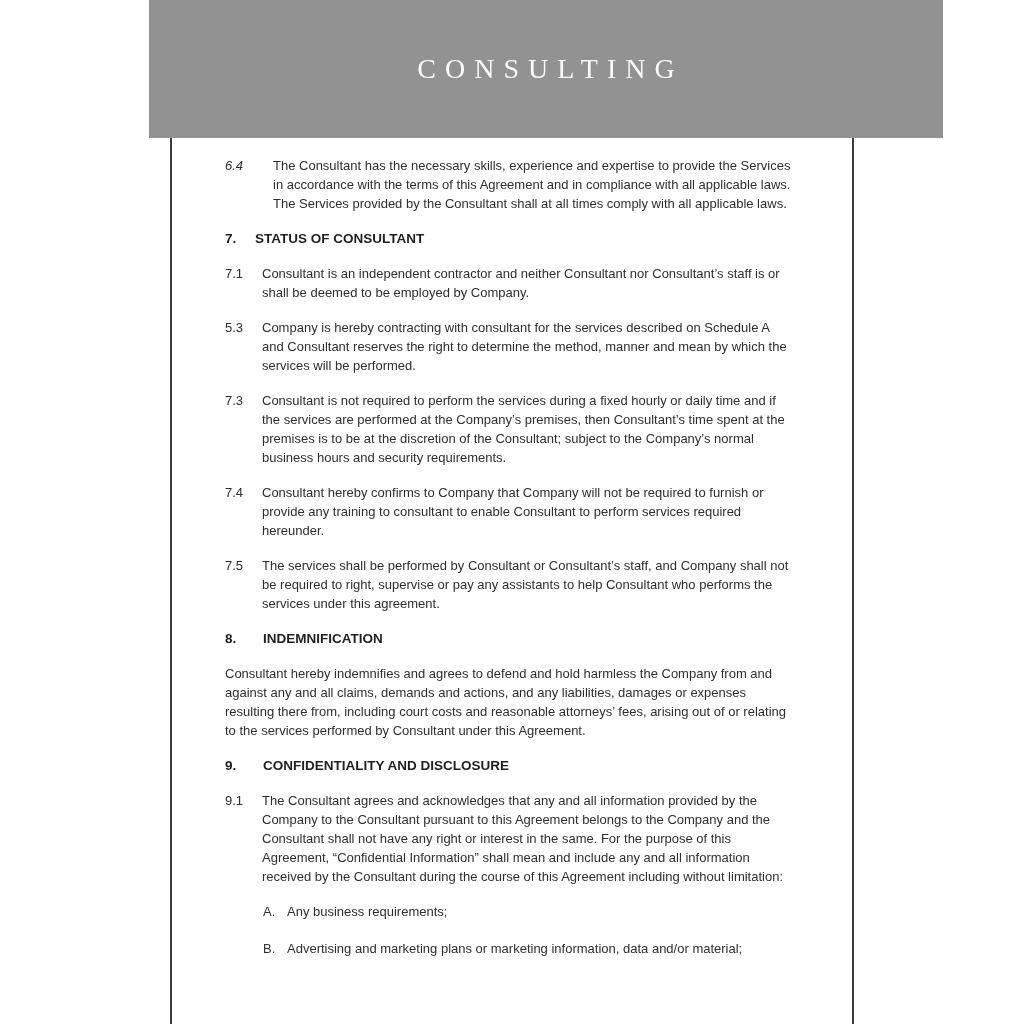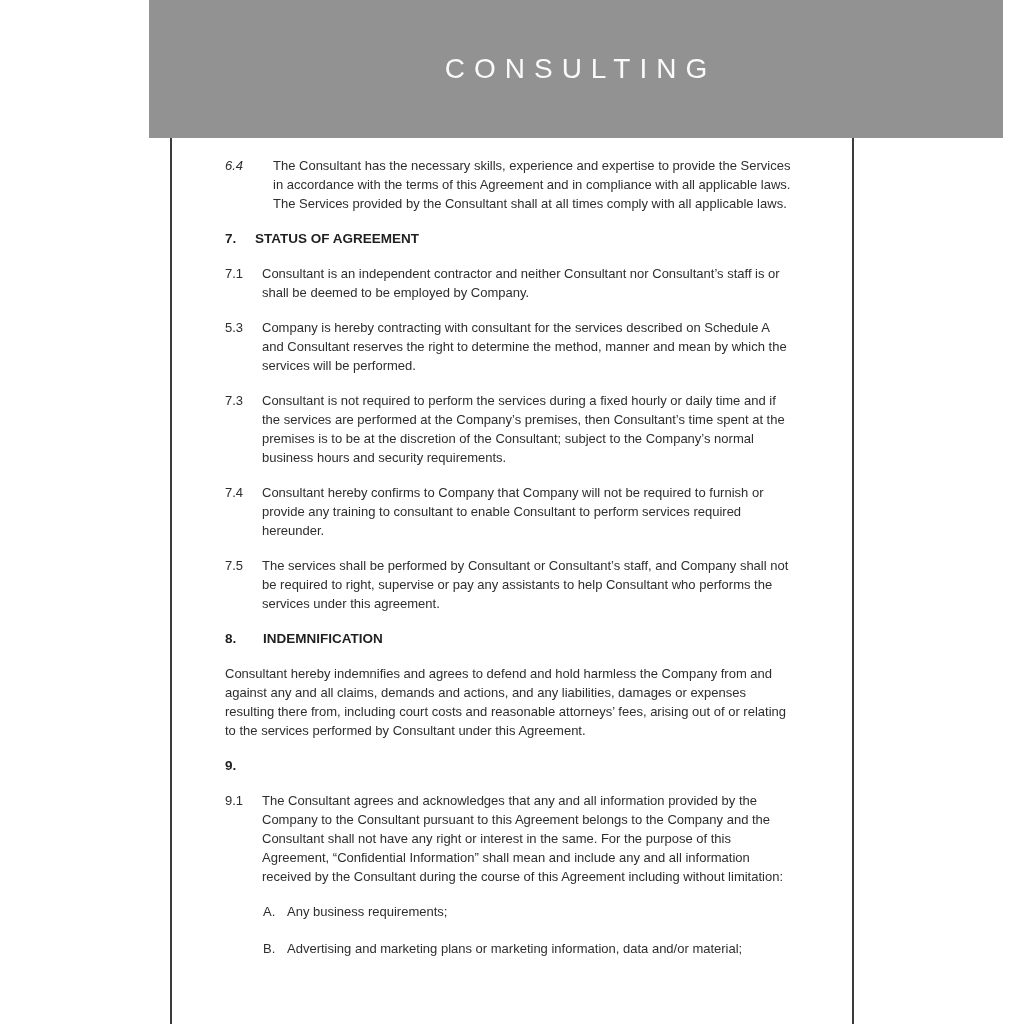--- a/index.html
+++ b/index.html
@@ -13,23 +13,23 @@
   html,body{background:#fff;}
   .stage{
     position:relative;
     width:1024px;height:1024px;
     background:var(--paper);
     overflow:hidden;
     font-family:"Liberation Sans",sans-serif;
   }
   
   .band{
-    position:absolute;left:149px;top:0;width:854px;height:138px;
+    position:absolute;left:149px;top:0;width:794px;height:138px;
     background:var(--band);
-    display:flex;flex-direction:column;align-items:center;justify-content:center;
+    display:flex;flex-direction:column;align-items:center;justify-content:center;font-family:Liberation Serif, serif;
   }
   .band-line{
     color:var(--band-text);
     font-size:28px;
     line-height:48px;
     letter-spacing:9px;
     text-indent:9px; 
     font-weight:400;
     white-space:nowrap;
   }
@@ -72,21 +72,21 @@
 
   <div class="content">
 
     <div class="block item wide">
       <span class="num">6.4</span>
       <span class="txt">The Consultant has the necessary skills, experience and expertise to provide the Services in accordance with the terms of this Agreement and in compliance with all applicable laws. The Services provided by the Consultant shall at all times comply with all applicable laws.</span>
     </div>
 
     <div class="block heading tight">
       <span class="num">7.</span>
-      <span class="label">STATUS OF AGREEMENT</span>
+      <span class="label">STATUS OF CONSULTANT</span>
     </div>
 
     <div class="block item">
       <span class="num">7.1</span>
       <span class="txt">Consultant is an independent contractor and neither Consultant nor Consultant’s staff is or shall be deemed to be employed by Company.</span>
     </div>
 
     <div class="block item">
       <span class="num">5.3</span>
       <span class="txt">Company is hereby contracting with consultant for the services described on Schedule A and Consultant reserves the right to determine the method, manner and mean by which the services will be performed.</span>
@@ -109,20 +109,21 @@
 
     <div class="block heading">
       <span class="num">8.</span>
       <span class="label">INDEMNIFICATION</span>
     </div>
 
     <div class="block para">Consultant hereby indemnifies and agrees to defend and hold harmless the Company from and against any and all claims, demands and actions, and any liabilities, damages or expenses resulting there from, including court costs and reasonable attorneys’ fees, arising out of or relating to the services performed by Consultant under this Agreement.</div>
 
     <div class="block heading">
       <span class="num">9.</span>
+      <span class="label">CONFIDENTIALITY AND DISCLOSURE</span>
     </div>
 
     <div class="block item">
       <span class="num">9.1</span>
       <span class="txt">The Consultant agrees and acknowledges that any and all information provided by the Company to the Consultant pursuant to this Agreement belongs to the Company and the Consultant shall not have any right or interest in the same. For the purpose of this Agreement, “Confidential Information” shall mean and include any and all information received by the Consultant during the course of this Agreement including without limitation:</span>
     </div>
 
     <div class="block subitem">
       <span class="num">A.</span>
       <span class="txt">Any business requirements;</span>

